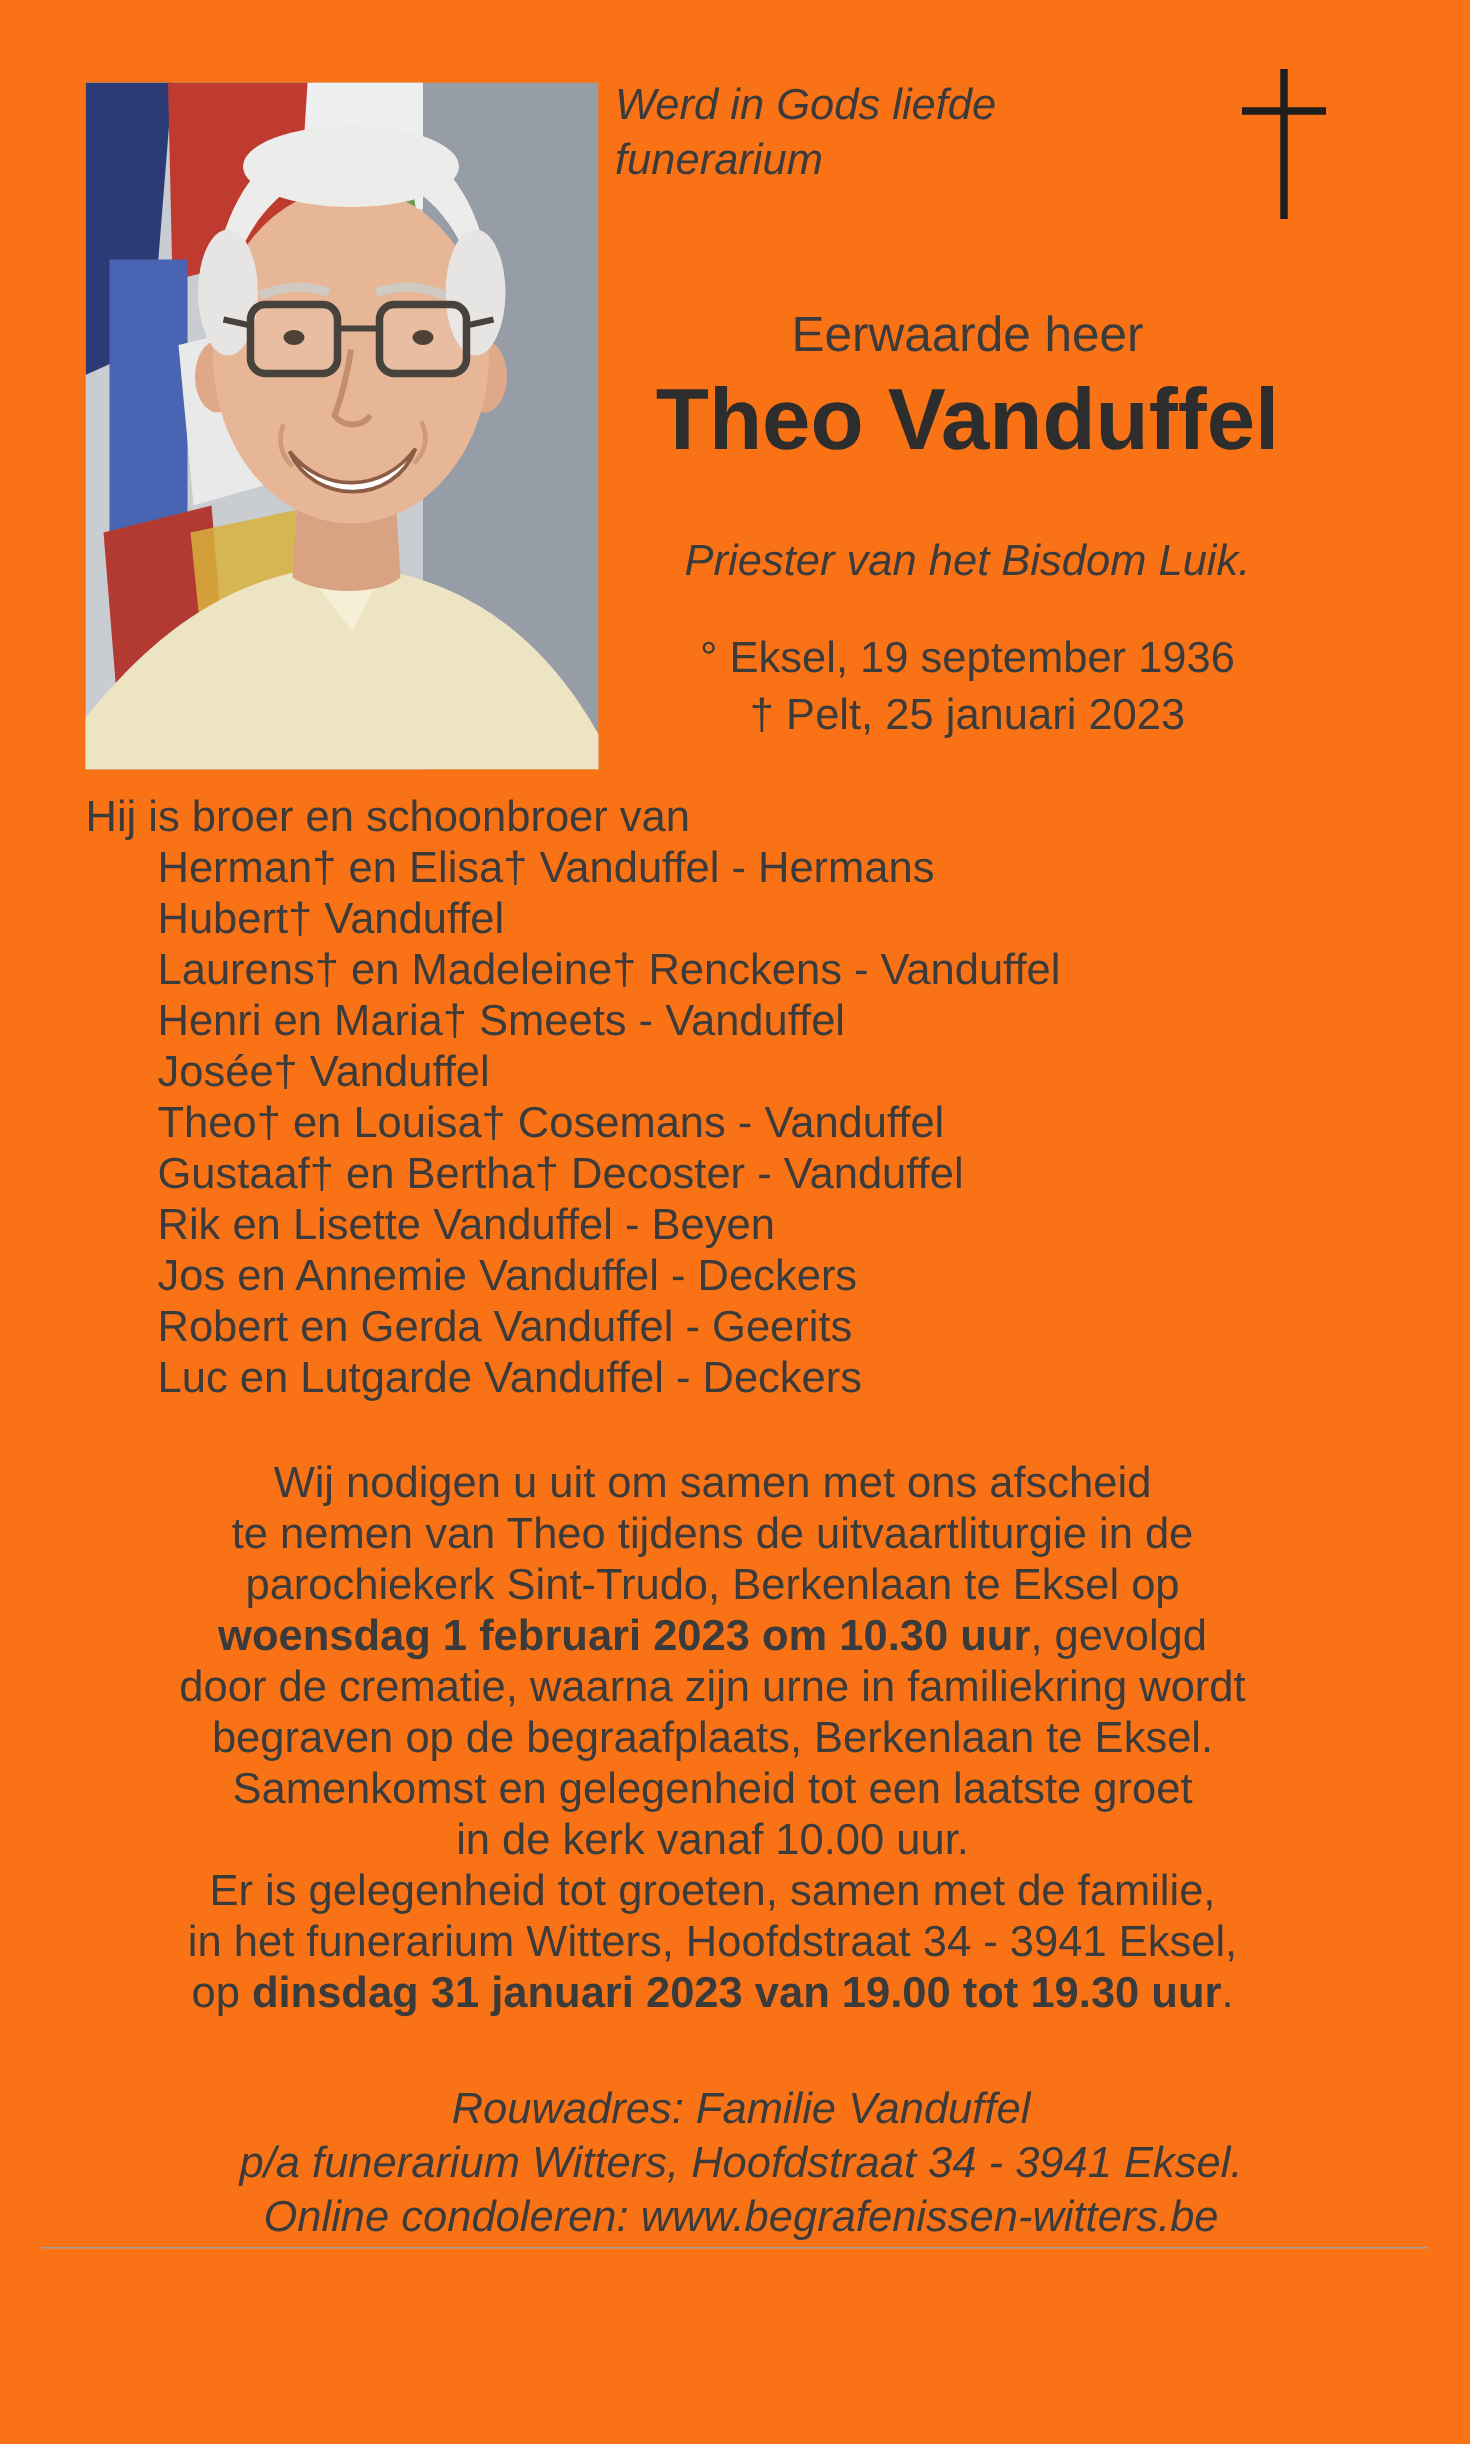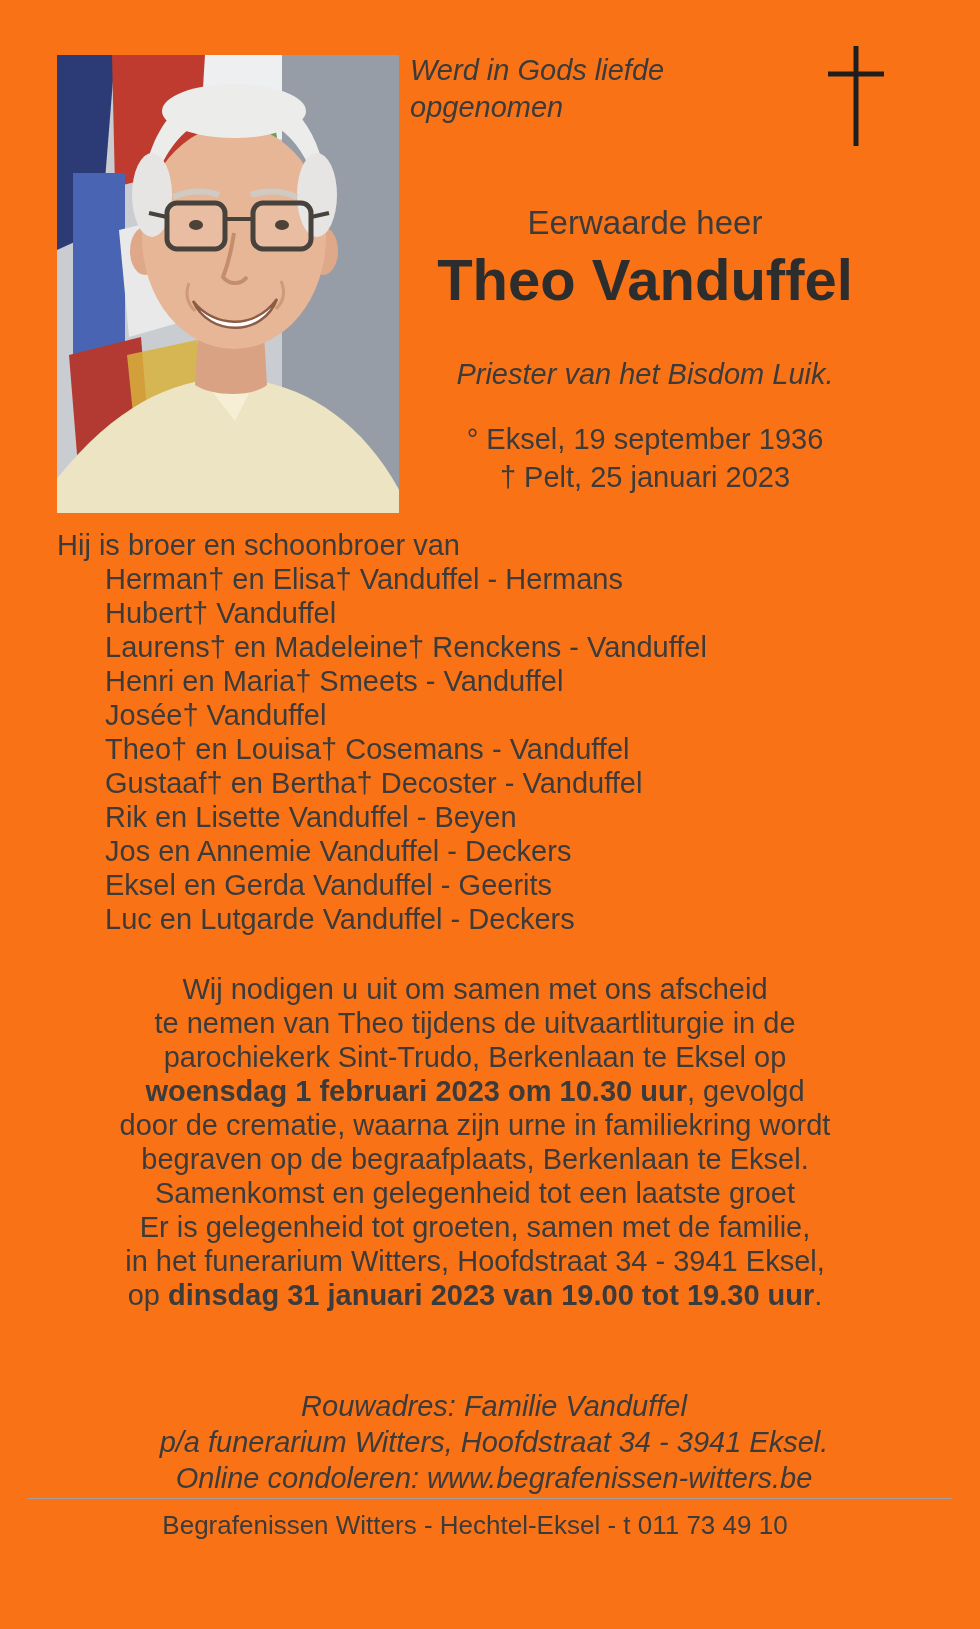--- a/index.html
+++ b/index.html
@@ -79,21 +79,21 @@
       <path d="M177,178 C 174,198 170,212 166,222 C 172,230 184,230 190,222" stroke="#c48e6e" stroke-width="4" fill="none"></path>
 
       <path d="M136,246 C 158,274 198,274 220,244 C 206,282 152,282 136,246 Z" fill="#ffffff" stroke="#8e5c44" stroke-width="2.5"></path>
       <path d="M132,228 Q 126,244 138,256" stroke="#cf9a79" stroke-width="3" fill="none"></path>
       <path d="M224,226 Q 231,242 219,254" stroke="#cf9a79" stroke-width="3" fill="none"></path>
     </svg>
   </div>
 
   <div class="opening">
     <div>Werd in Gods liefde</div>
-    <div>opgenomen</div>
+    <div>funerarium</div>
   </div>
 
   <div class="cross">
     <svg viewBox="0 0 64 104">
       <path d="M32 2 L32 102" stroke="#1e1e1e" stroke-width="5"></path>
       <path d="M4 30 L60 30" stroke="#1e1e1e" stroke-width="5"></path>
     </svg>
   </div>
 
   <div class="salutation">Eerwaarde heer</div>
@@ -108,40 +108,40 @@
     <div>Hij is broer en schoonbroer van</div>
     <div class="member">Herman† en Elisa† Vanduffel - Hermans</div>
     <div class="member">Hubert† Vanduffel</div>
     <div class="member">Laurens† en Madeleine† Renckens - Vanduffel</div>
     <div class="member">Henri en Maria† Smeets - Vanduffel</div>
     <div class="member">Josée† Vanduffel</div>
     <div class="member">Theo† en Louisa† Cosemans - Vanduffel</div>
     <div class="member">Gustaaf† en Bertha† Decoster - Vanduffel</div>
     <div class="member">Rik en Lisette Vanduffel - Beyen</div>
     <div class="member">Jos en Annemie Vanduffel - Deckers</div>
-    <div class="member">Eksel en Gerda Vanduffel - Geerits</div>
+    <div class="member">Robert en Gerda Vanduffel - Geerits</div>
     <div class="member">Luc en Lutgarde Vanduffel - Deckers</div>
   </div>
 
   <div class="invitation">
     <div>Wij nodigen u uit om samen met ons afscheid</div>
     <div>te nemen van Theo tijdens de uitvaartliturgie in de</div>
     <div>parochiekerk Sint-Trudo, Berkenlaan te Eksel op</div>
     <div><span class="bold">woensdag 1 februari 2023 om 10.30 uur</span><span>, gevolgd</span></div>
     <div>door de crematie, waarna zijn urne in familiekring wordt</div>
     <div>begraven op de begraafplaats, Berkenlaan te Eksel.</div>
     <div>Samenkomst en gelegenheid tot een laatste groet</div>
+    <div>in de kerk vanaf 10.00 uur.</div>
     <div>Er is gelegenheid tot groeten, samen met de familie,</div>
     <div>in het funerarium Witters, Hoofdstraat 34 - 3941 Eksel,</div>
     <div><span>op </span><span class="bold">dinsdag 31 januari 2023 van 19.00 tot 19.30 uur</span><span>.</span></div>
   </div>
 
   <div class="contact">
     <div>Rouwadres: Familie Vanduffel</div>
     <div>p/a funerarium Witters, Hoofdstraat 34 - 3941 Eksel.</div>
     <div>Online condoleren: www.begrafenissen-witters.be</div>
   </div>
 
   <div class="divider"></div>
 
-  <div class="footer">Begrafenissen Witters - Hechtel-Eksel - t 011 73 49 10</div>
 
 </div>
 
 </body></html>

